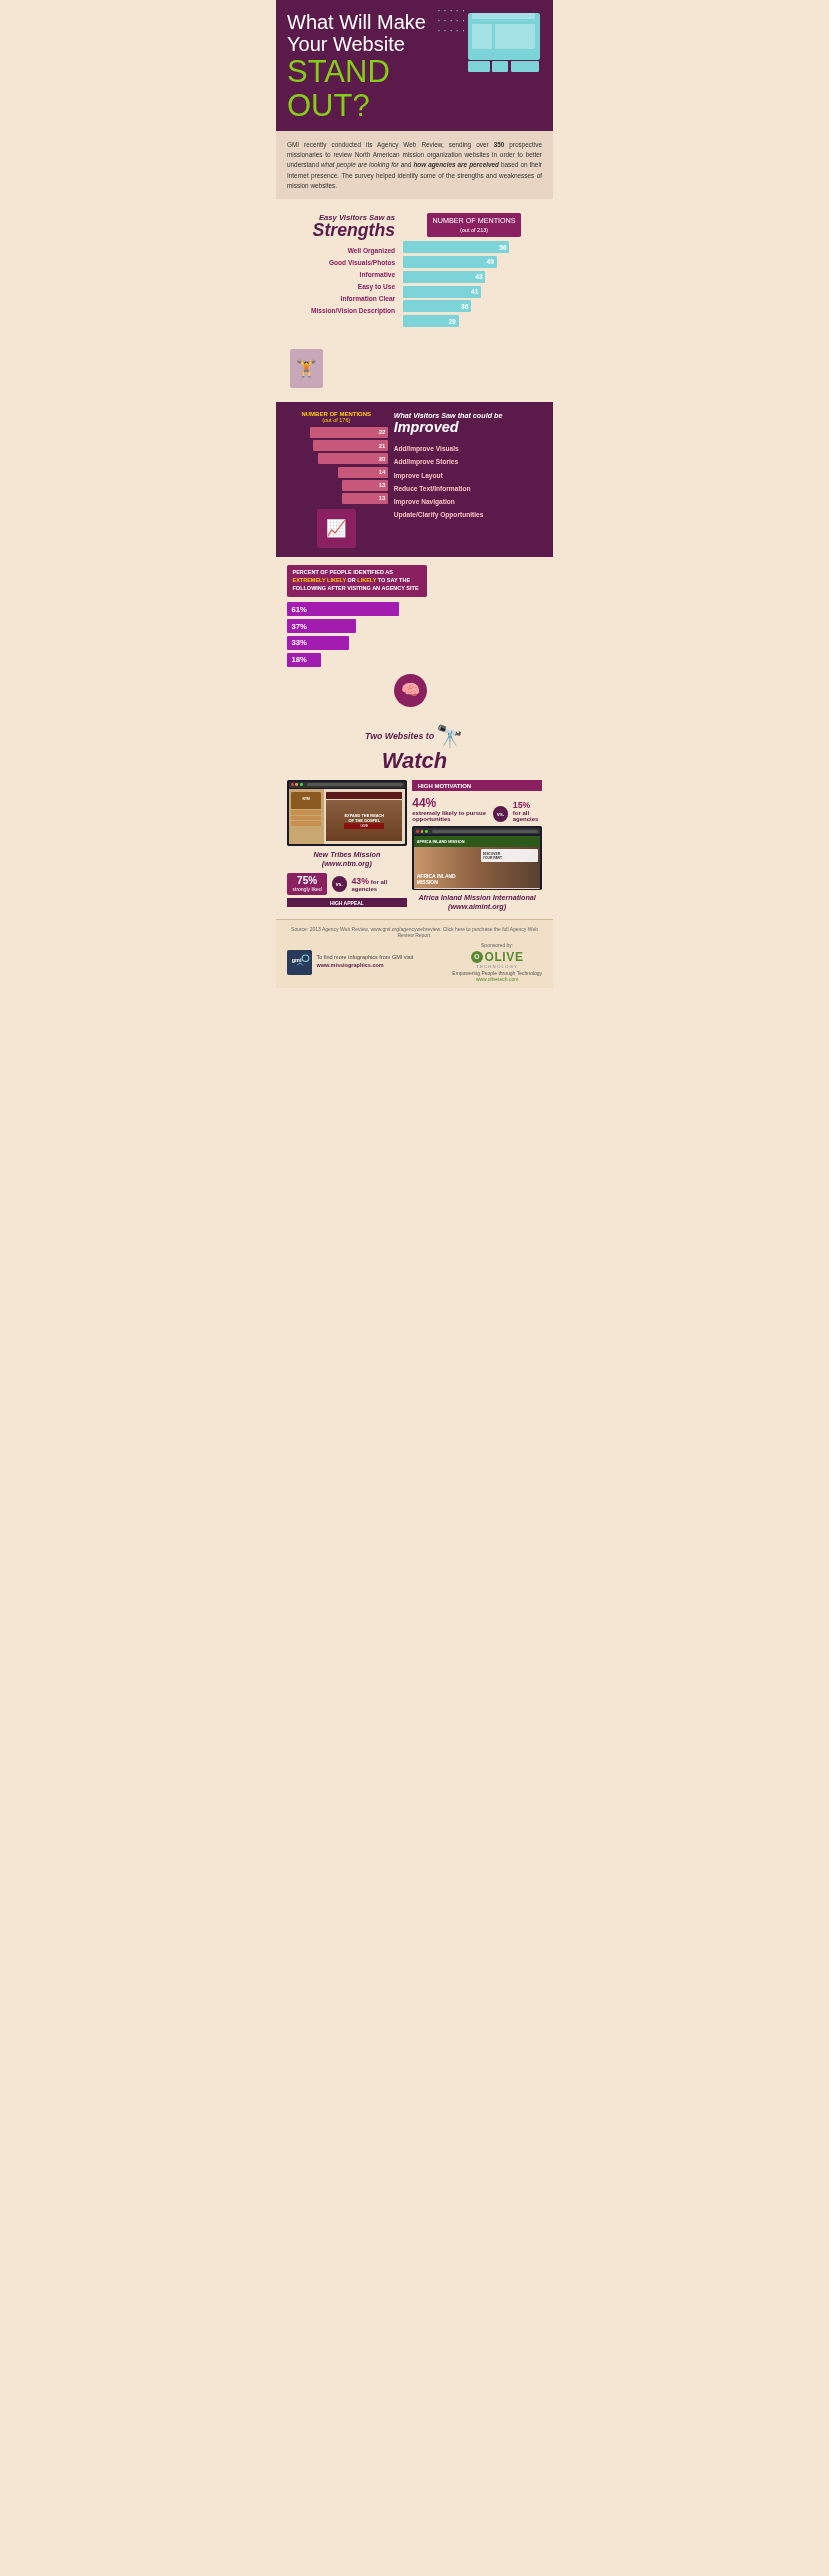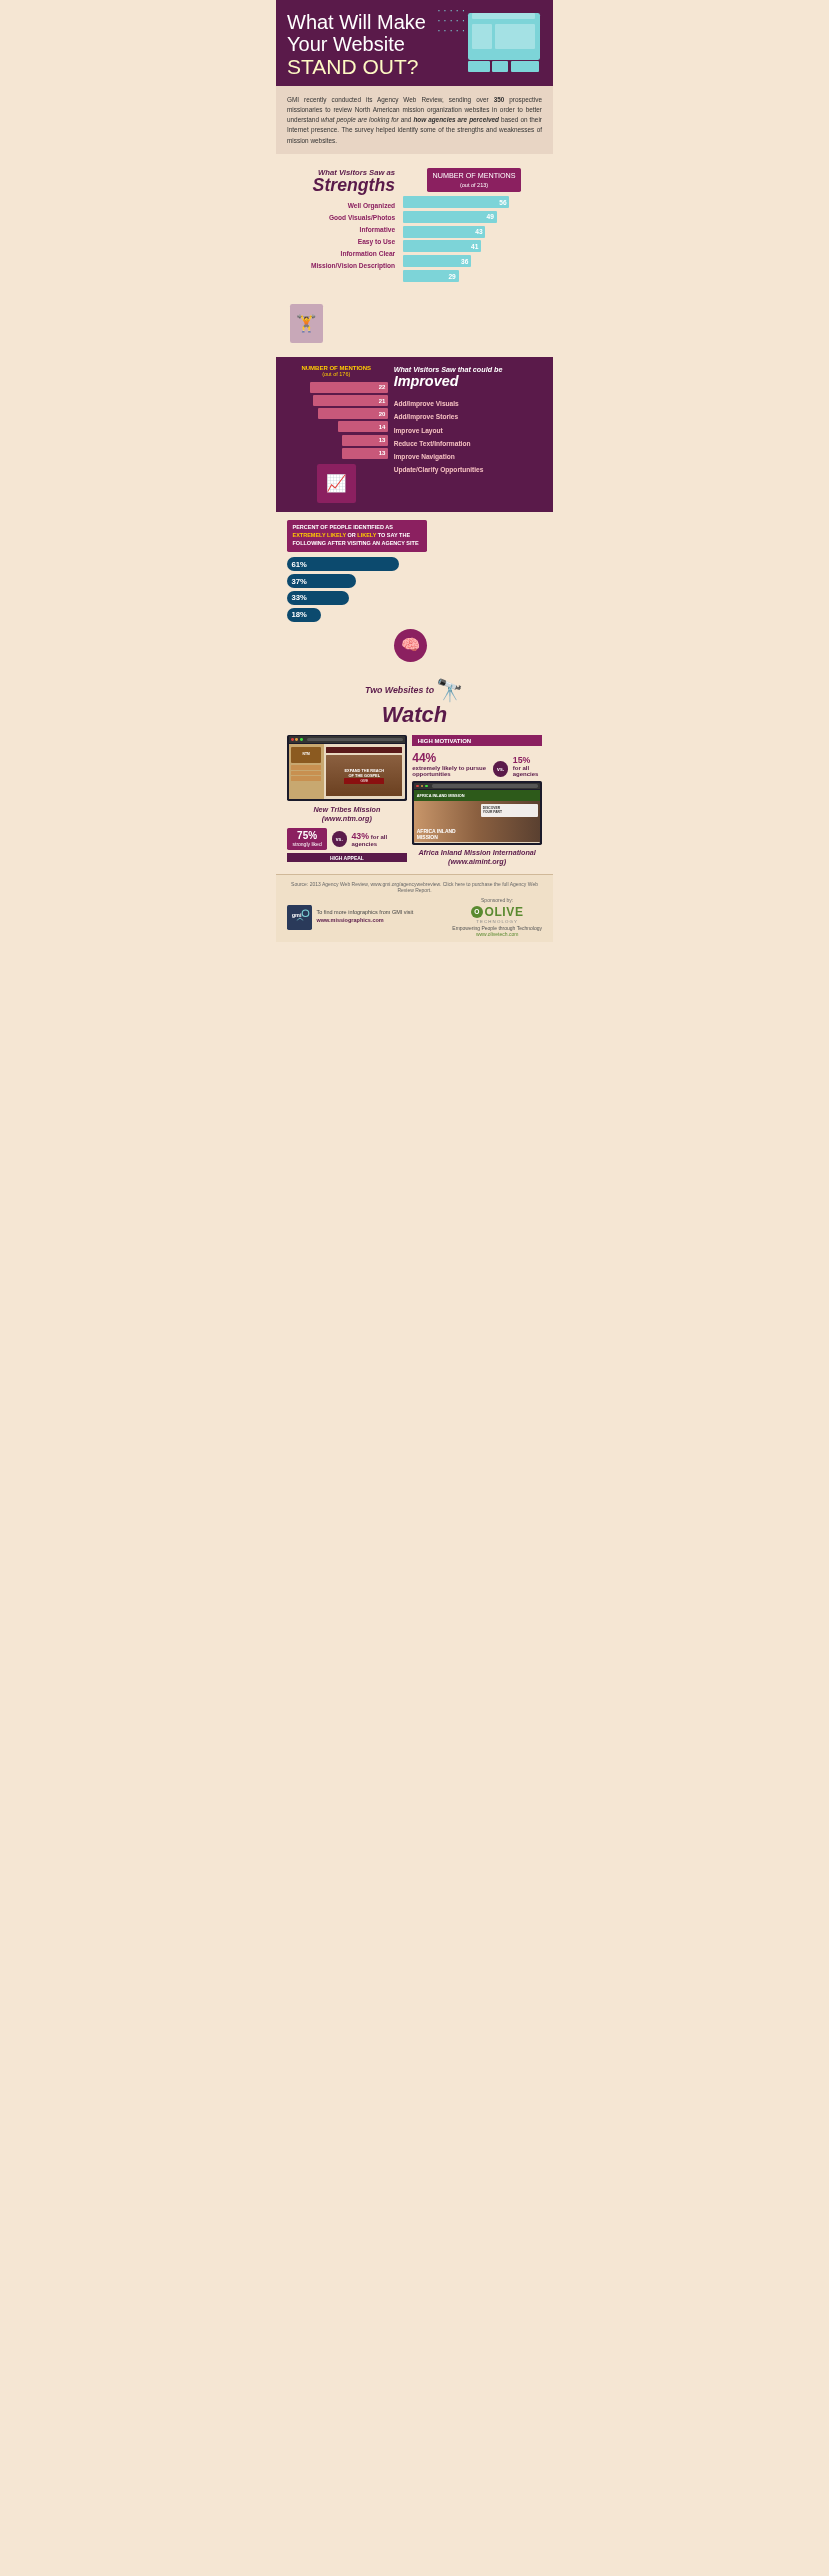--- a/index.html
+++ b/index.html
@@ -18,22 +18,22 @@
       overflow: hidden;
     }
     .header-title {
       color: white;
       font-size: 20px;
       font-weight: normal;
       line-height: 1.1;
       max-width: 155px;
     }
     .header-title .stand-out {
-      font-size: 21px;
-      color: #fef9c3;
+      font-size: 31px;
+      color: #84cc16;
     }
     .header-decoration {
       position: absolute;
       right: 8.3px;
       top: 8.3px;
       width: 77px;
       height: 61px;
     }
     .header-decoration .big-rect {
       background: #7dd4d8;
@@ -282,22 +282,22 @@
     }
     .think-percent-header .highlight { color: #ffcc00; }
     .percent-row {
       display: flex;
       align-items: center;
       margin-bottom: 2.8px;
       gap: 4.4px;
     }
     .percent-bar {
       height: 14px;
-      background: #0c4a6e;
-      border-radius: 7px;
+      background: #a21caf;
+      border-radius: 1px;
       display: flex;
       align-items: center;
       padding: 0 4.4px;
       font-size: 7.7px;
       color: white;
       font-weight: bold;
     }
     .brain-icon {
       width: 33px;
       height: 33px;
@@ -659,21 +659,21 @@
 </div>
 
 <div class="intro-section">
   <p class="intro-text">
     GMI recently conducted its Agency Web Review, sending over <span class="bold">350</span> prospective missionaries to review North American mission organization websites in order to better understand <span class="italic">what people are looking for</span> and <span class="italic bold">how agencies are perceived</span> based on their Internet presence. The survey helped identify some of the strengths and weaknesses of mission websites.
   </p>
 </div>
 
 <div class="strengths-section">
   <div class="strengths-left">
-    <div class="strengths-label">What Visitors Saw as</div>
+    <div class="strengths-label">Easy Visitors Saw as</div>
     <div class="strengths-title">Strengths</div>
     <div class="strengths-items">
       <div class="strengths-item">Well Organized</div>
       <div class="strengths-item">Good Visuals/Photos</div>
       <div class="strengths-item">Informative</div>
       <div class="strengths-item">Easy to Use</div>
       <div class="strengths-item">Information Clear</div>
       <div class="strengths-item">Mission/Vision Description</div>
     </div>
     <div class="strengths-chart-area">

